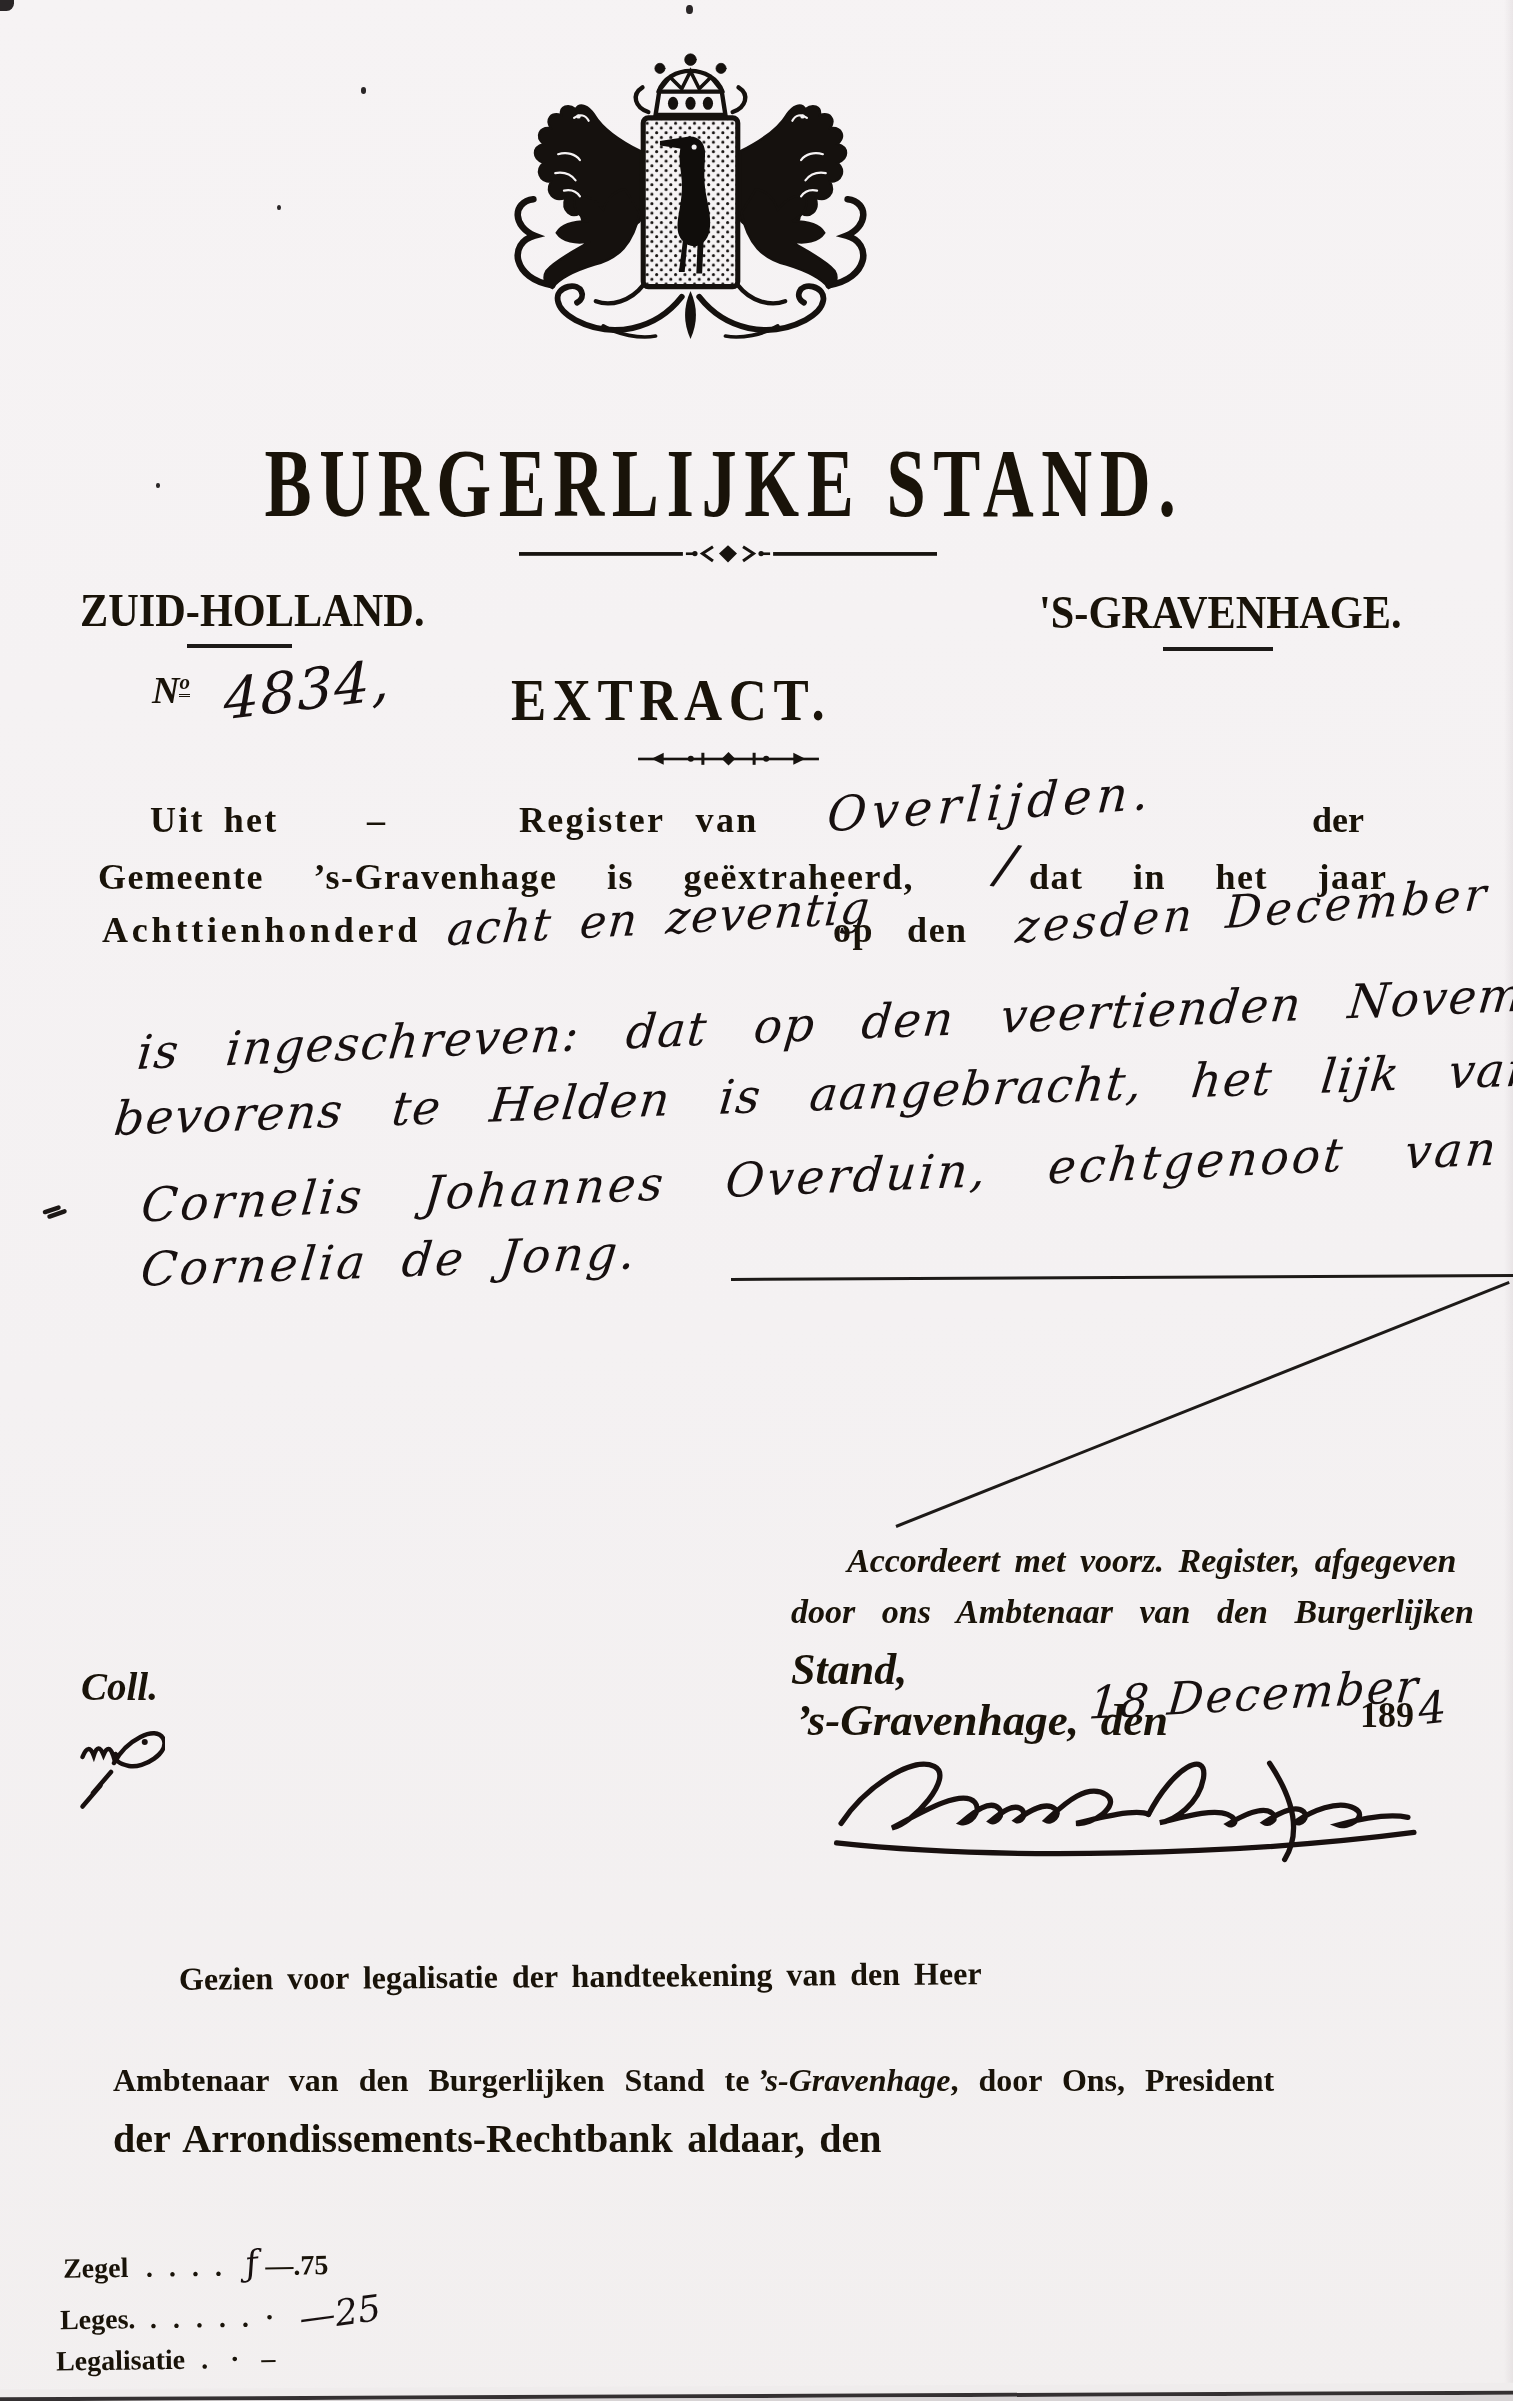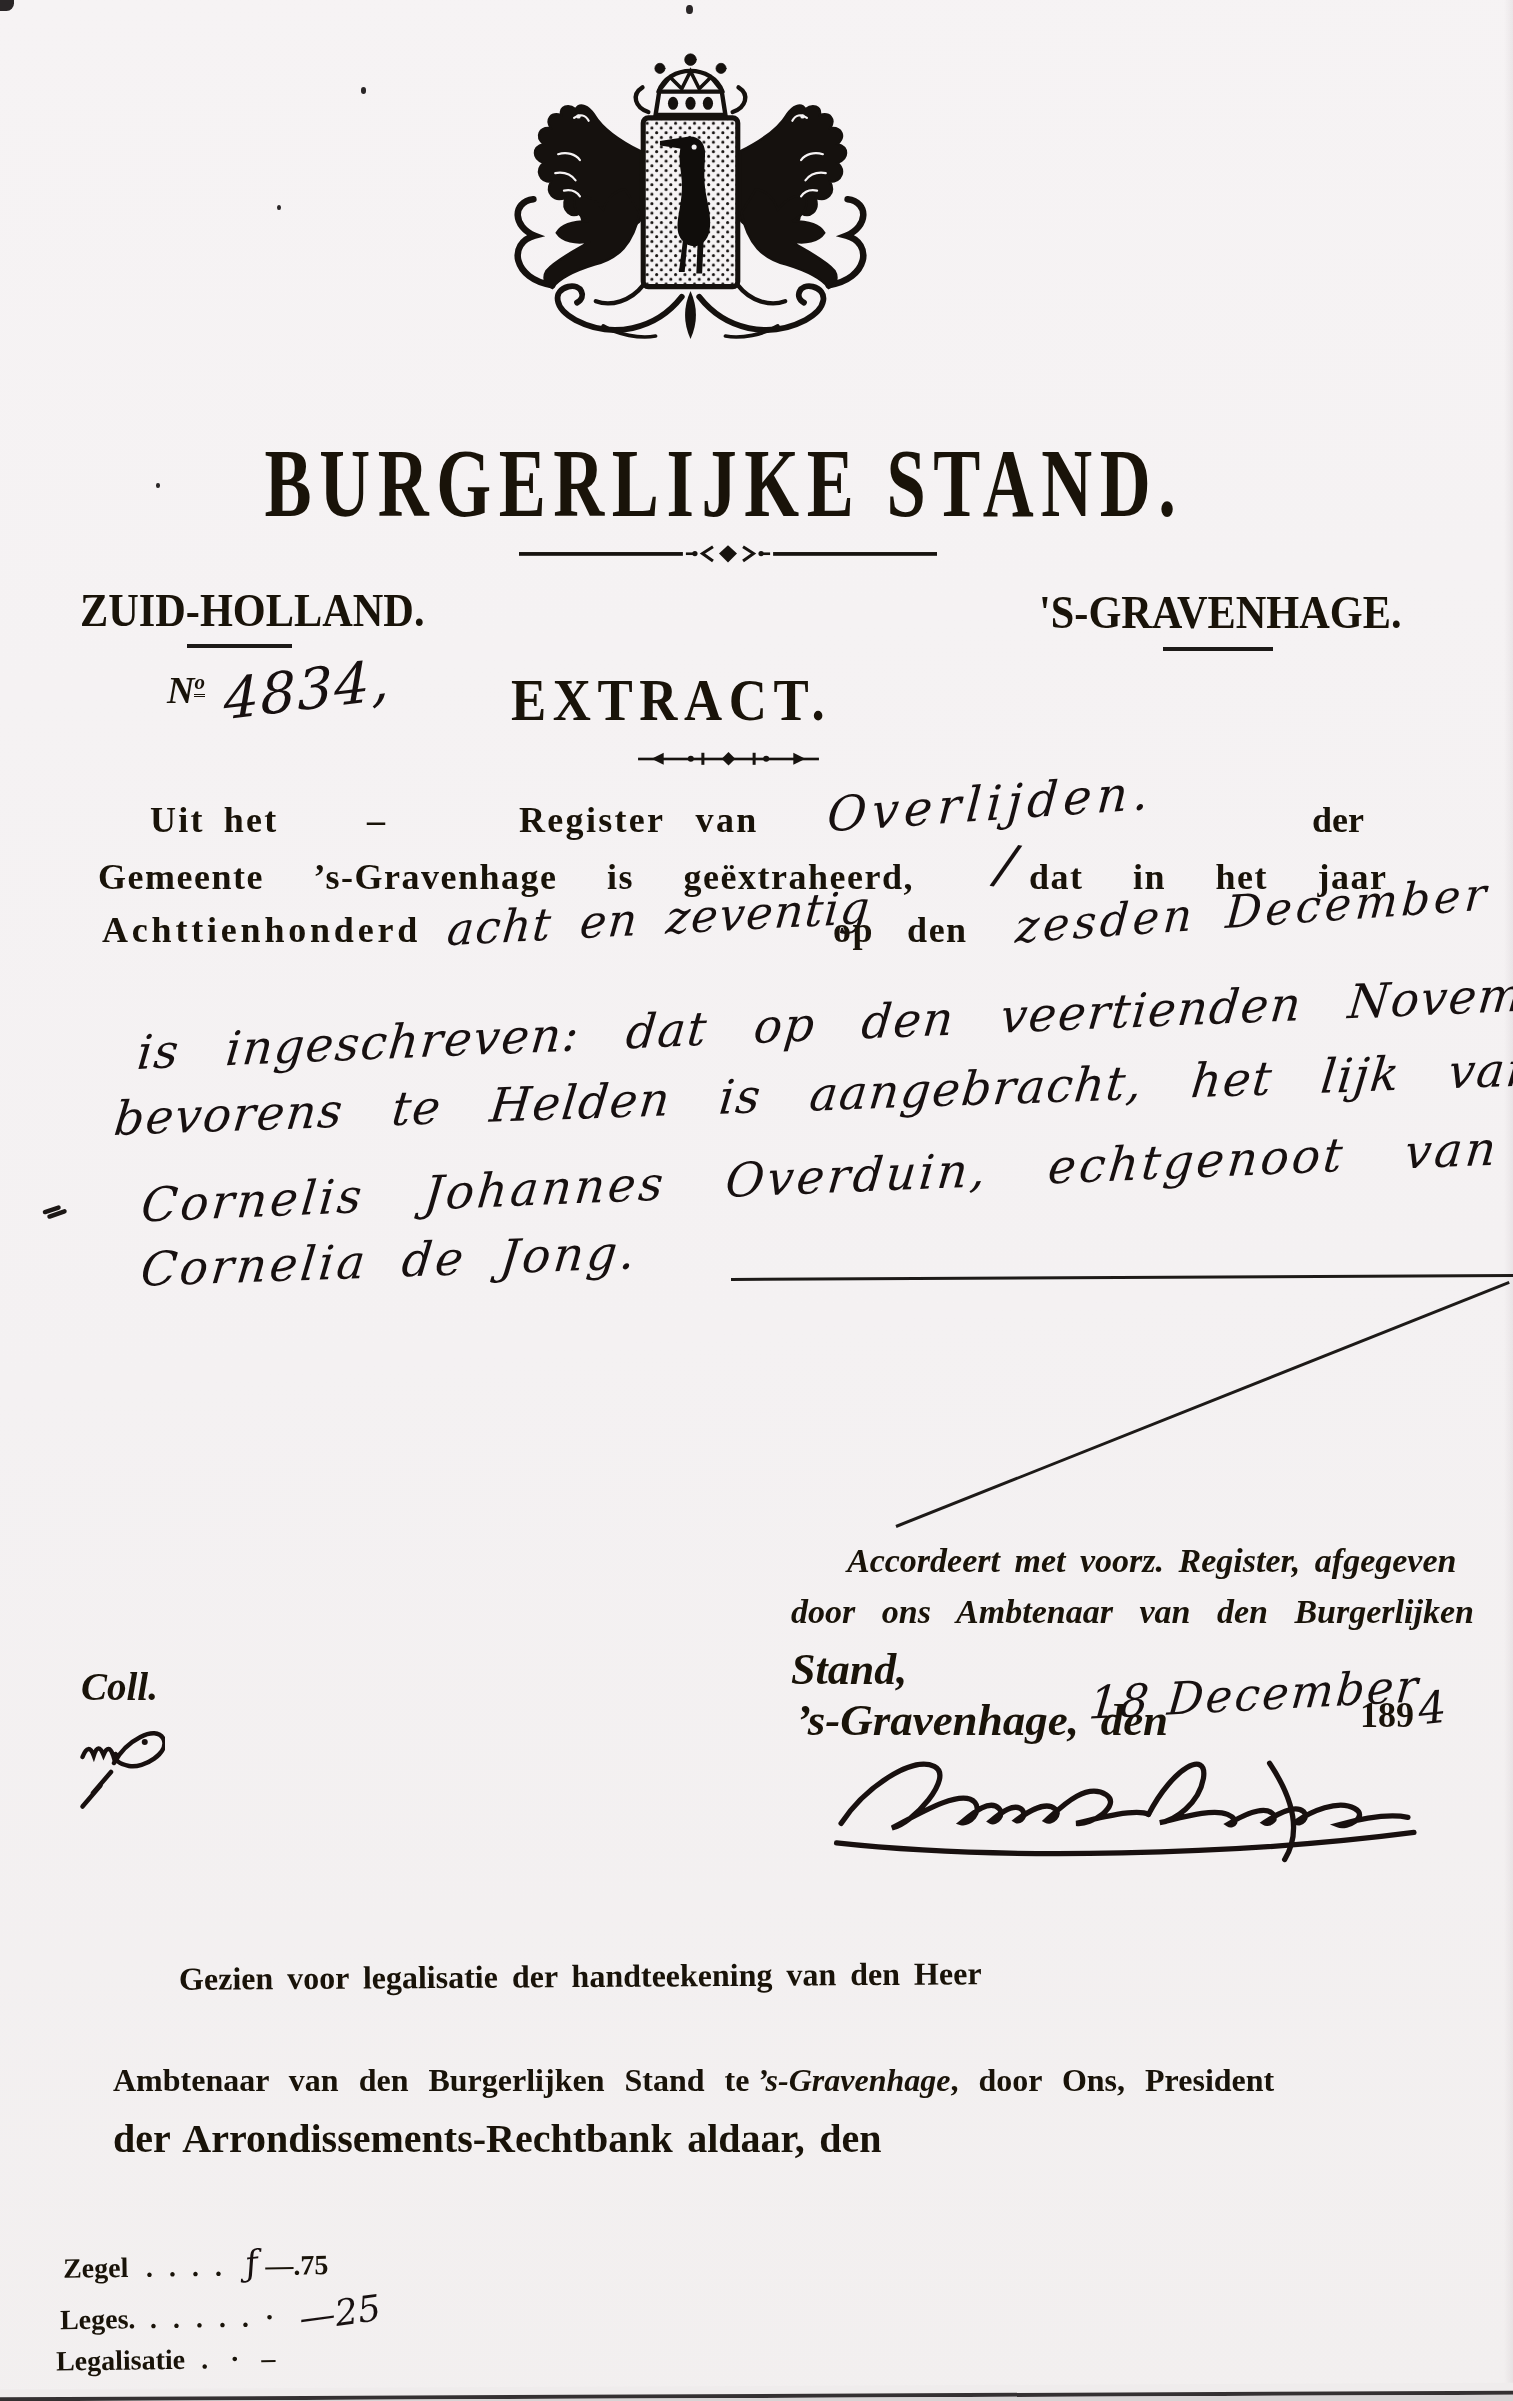--- a/index.html
+++ b/index.html
@@ -105,21 +105,21 @@
       <rect x="324" y="12.5" width="10" height="3.5" stroke="none"></rect>
     </g>
   </svg>
 
   <div class="abs print" style="left:80px;top:584px;font-size:46px;transform:scaleX(0.92);transform-origin:left;">ZUID-HOLLAND.</div>
   <div class="rule" style="left:187px;top:644px;width:105px;height:3.8px;"></div>
 
   <div class="abs print" style="left:1039px;top:586px;font-size:46px;transform:scaleX(0.92);transform-origin:left;">'S-GRAVENHAGE.</div>
   <div class="rule" style="left:1163px;top:647px;width:110px;height:3.8px;"></div>
 
-  <div class="abs print it" style="left:167px;top:668px;font-size:38px;"><span>N</span><sup class="no-o">o</sup></div>
+  <div class="abs print it" style="left:152px;top:668px;font-size:38px;"><span>N</span><sup class="no-o">o</sup></div>
   <div class="abs hw" style="left:223px;top:657px;font-size:56px;transform:rotate(-7deg) skewX(-6deg);letter-spacing:1.5px;">4834,</div>
 
   <div class="abs print" style="left:511px;top:666px;font-size:60px;letter-spacing:7.5px;transform:scaleX(0.88);transform-origin:left;">EXTRACT.</div>
 
   <svg class="abs" style="left:638px;top:749px;" width="181" height="19.6" viewBox="0 0 240 26">
     <g stroke="#17130f" fill="#17130f">
       <rect x="0" y="11.5" width="240" height="3.5" stroke="none"></rect>
       <path d="M18,13 L34,5 L34,21 Z" stroke="none"></path>
       <path d="M222,13 L206,5 L206,21 Z" stroke="none"></path>
       <path d="M120,4 L129,13 L120,22 L111,13 Z" stroke="none"></path>

